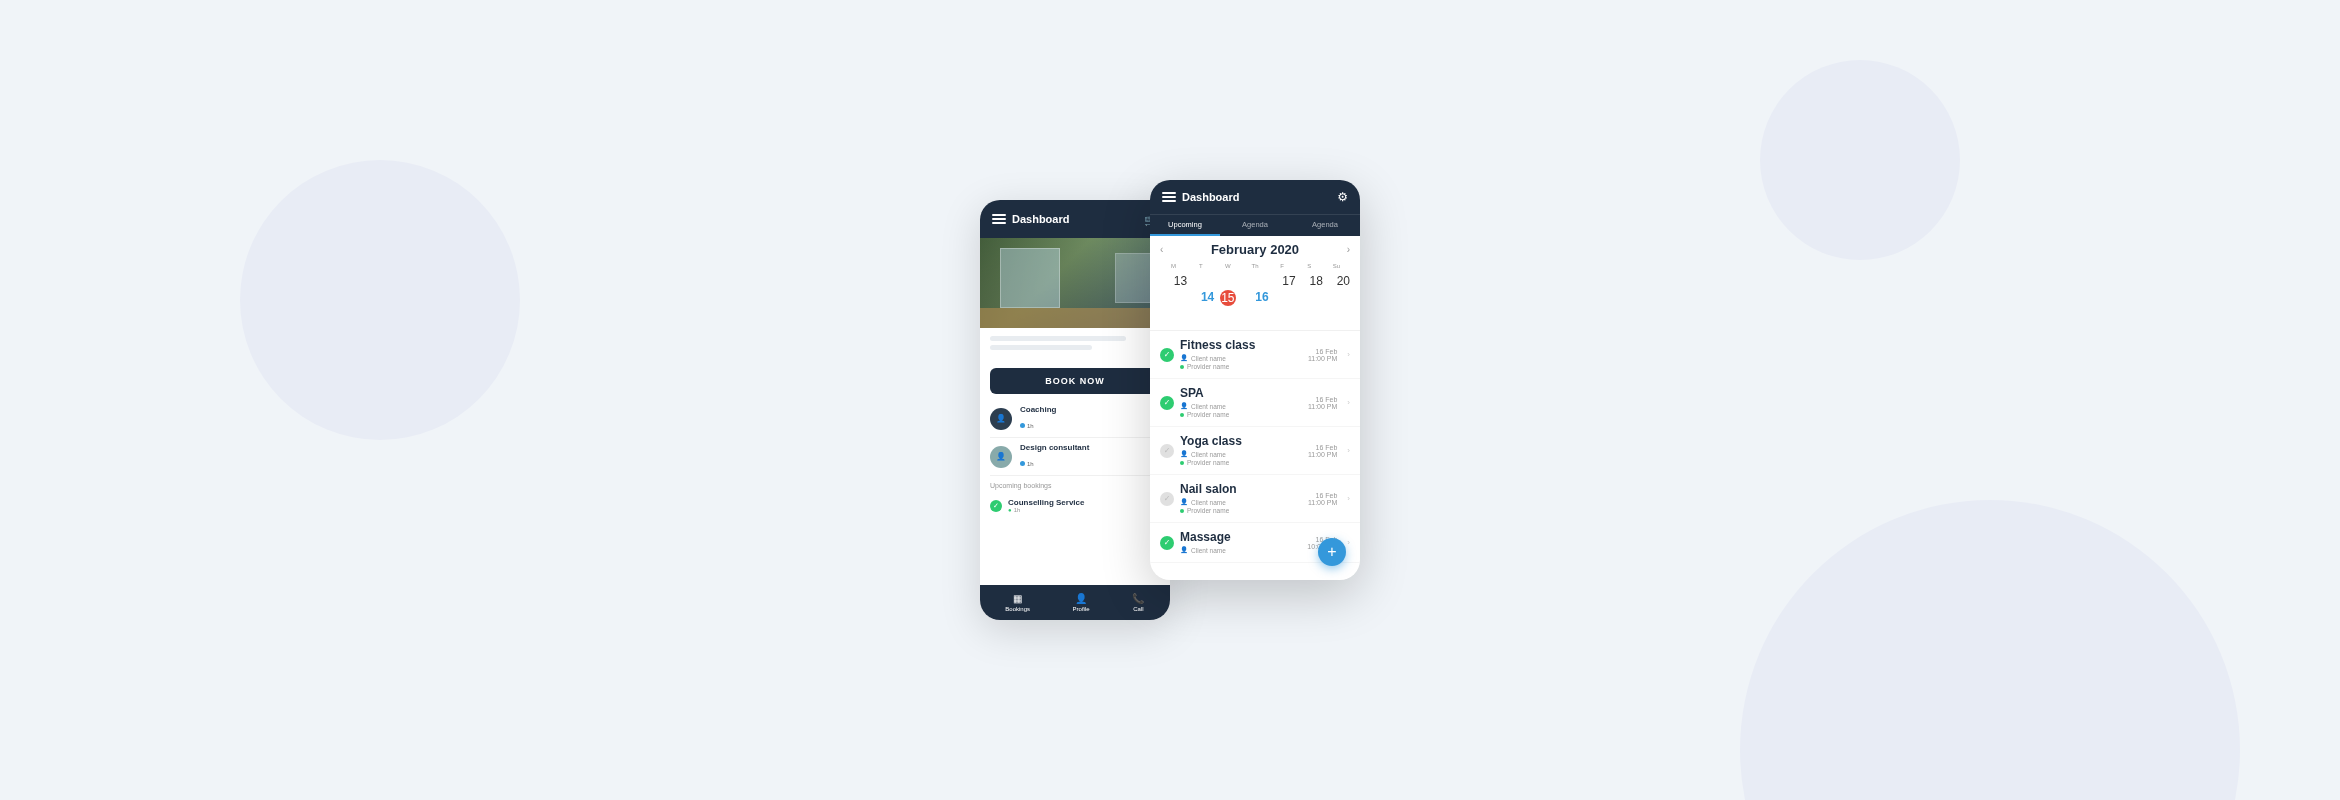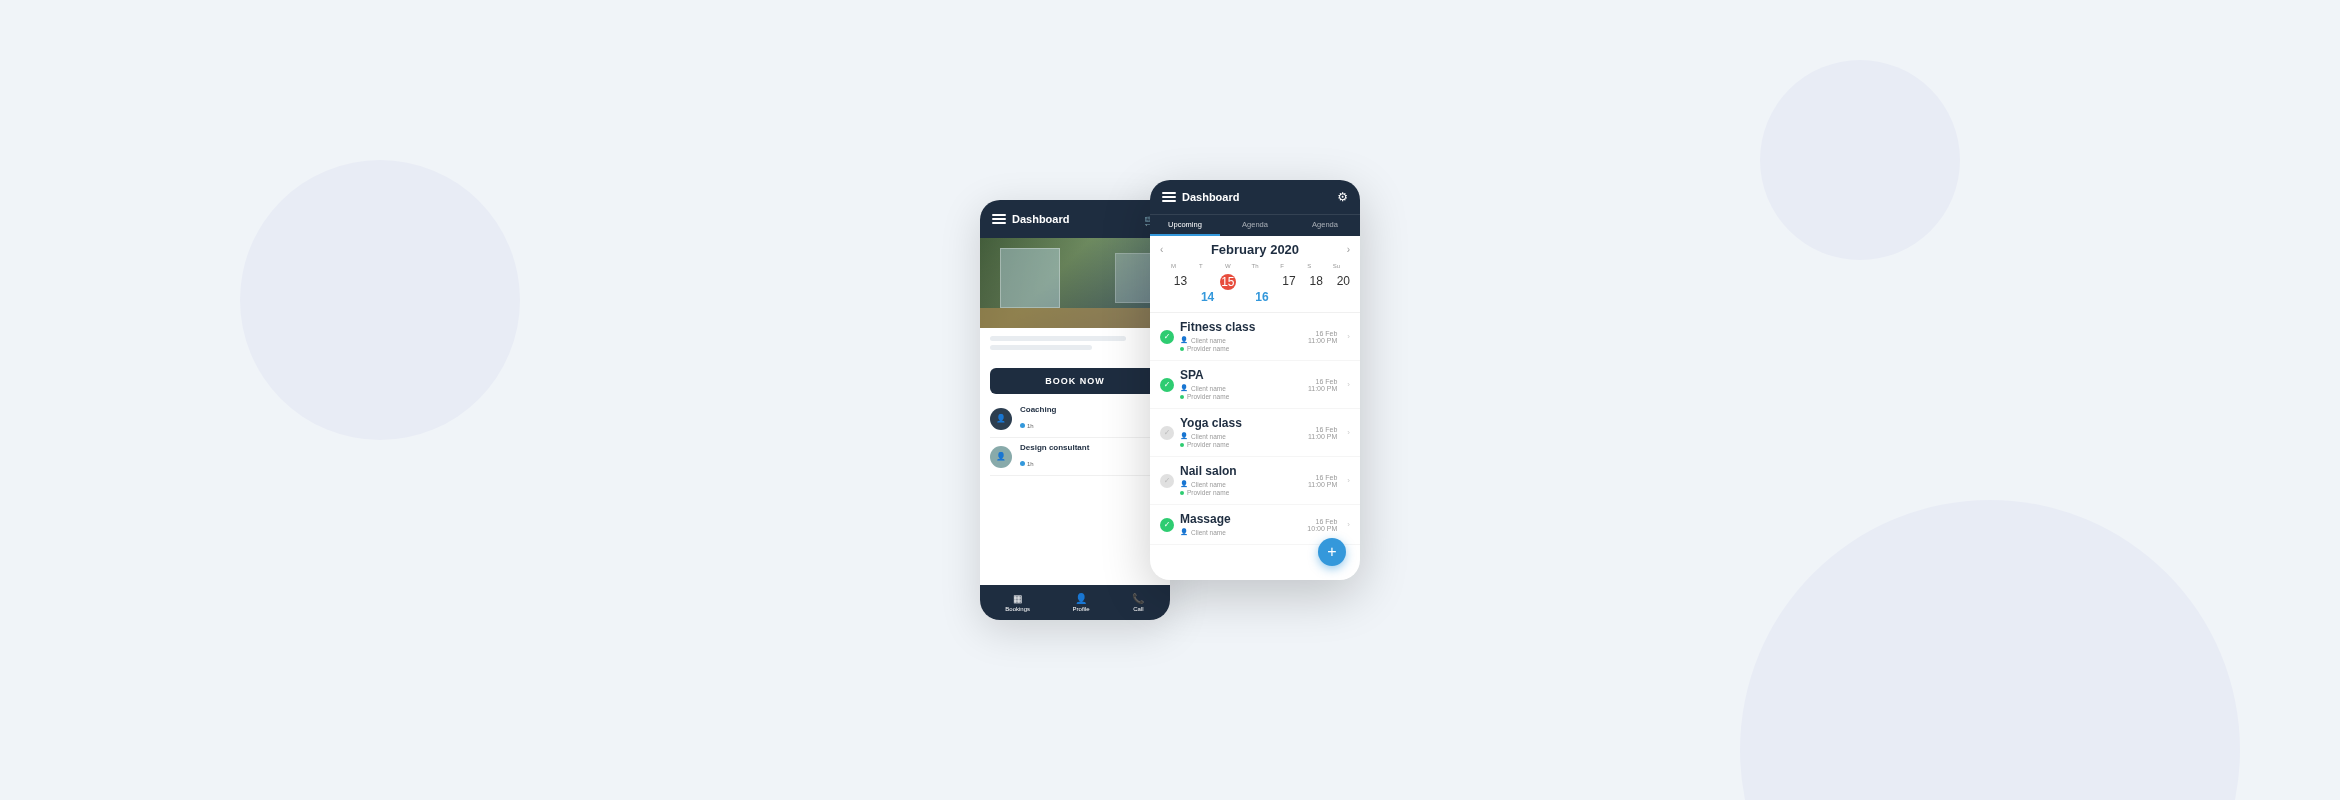--- a/index.html
+++ b/index.html
@@ -362,21 +362,21 @@
     }
     .cal-date.today {
       background: #e74c3c;
       color: #fff;
       border-radius: 50%;
       width: 16px;
       height: 16px;
       display: flex;
       align-items: center;
       justify-content: center;
-      margin: 0 auto;
+      margin: 16px auto;
     }
     .cal-date.highlighted {
       color: #3498db;
       font-weight: 600;
       margin-top: 16px;
     }
 
     .bookings-list {
       overflow-y: auto;
       max-height: 240px;
@@ -524,20 +524,35 @@
           <div class="service-name">Design consultant</div>
           <div class="service-badge">
             <span class="badge-dot"></span>
             <span>1h</span>
           </div>
         </div>
       </div>
     </div>
 
     
+    <div class="upcoming-section">
+      <div class="upcoming-title">Upcoming bookings</div>
+      <div class="upcoming-item">
+        <div class="check-icon">
+          <span class="check-mark">✓</span>
+        </div>
+        <div>
+          <div class="upcoming-name">Counselling Service</div>
+          <div class="upcoming-time">
+            <span class="time-dot">●</span>
+            <span>1h</span>
+          </div>
+        </div>
+      </div>
+    </div>
 
     
     <div class="phone-left-footer">
       <div class="footer-item">
         <span class="footer-icon">▦</span>
         <span class="footer-label">Bookings</span>
       </div>
       <div class="footer-item">
         <span class="footer-icon">👤</span>
         <span class="footer-label">Profile</span>

